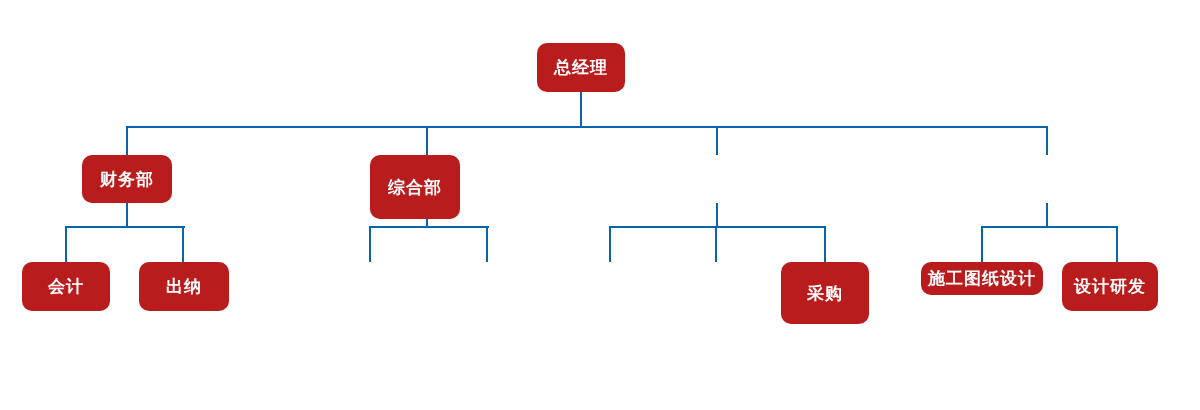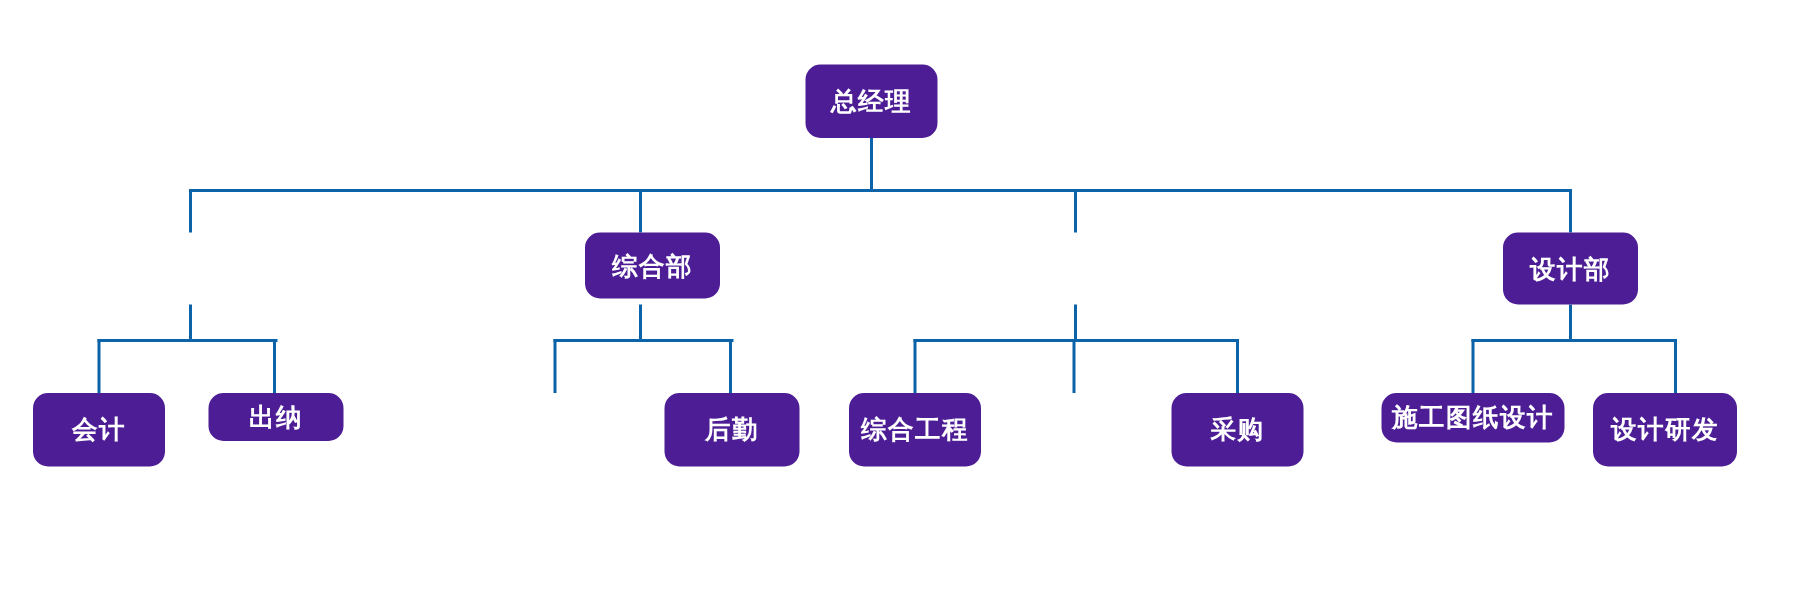--- a/index.html
+++ b/index.html
@@ -7,21 +7,21 @@
   .canvas {
     position: relative;
     width: 1200px;
     height: 410px;
     background: #ffffff;
     overflow: hidden;
     font-family: "Liberation Sans", sans-serif;
   }
   .node {
     position: absolute;
-    background: #4c1d95;
+    background: #b91c1c;
     color: #ffffff;
     border-radius: 10px;
     display: flex;
     align-items: center;
     justify-content: center;
     font-size: 17px;
     font-weight: bold;
     letter-spacing: 1px;
     white-space: nowrap;
     box-sizing: border-box;
@@ -58,24 +58,22 @@
   <div class="vline" style="left:369px;top:226px;width:2px;height:36px"></div>
   <div class="vline" style="left:486px;top:226px;width:2px;height:36px"></div>
   <div class="vline" style="left:609px;top:226px;width:2px;height:36px"></div>
   <div class="vline" style="left:715px;top:226px;width:2px;height:36px"></div>
   <div class="vline" style="left:824px;top:226px;width:2px;height:36px"></div>
   <div class="vline" style="left:981px;top:226px;width:2px;height:36px"></div>
   <div class="vline" style="left:1116px;top:226px;width:2px;height:36px"></div>
 
   <div class="node" style="left:537px;top:43px;width:88px;height:49px">总经理</div>
 
-  <div class="node" style="left:390px;top:155px;width:90px;height:44px">综合部</div>
-  <div class="node" style="left:1002px;top:155px;width:90px;height:48px">设计部</div>
+  <div class="node" style="left:82px;top:155px;width:90px;height:48px">财务部</div>
+  <div class="node" style="left:370px;top:155px;width:90px;height:64px">综合部</div>
 
   <div class="node" style="left:22px;top:262px;width:88px;height:49px">会计</div>
-  <div class="node" style="left:139px;top:262px;width:90px;height:32px">出纳</div>
-  <div class="node" style="left:443px;top:262px;width:90px;height:49px">后勤</div>
-  <div class="node" style="left:566px;top:262px;width:88px;height:49px">综合工程</div>
-  <div class="node" style="left:781px;top:262px;width:88px;height:49px">采购</div>
+  <div class="node" style="left:139px;top:262px;width:90px;height:49px">出纳</div>
+  <div class="node" style="left:781px;top:262px;width:88px;height:62px">采购</div>
   <div class="node" style="left:921px;top:262px;width:122px;height:33px">施工图纸设计</div>
   <div class="node" style="left:1062px;top:262px;width:96px;height:49px">设计研发</div>
 
 </div>
 
 </body></html>

